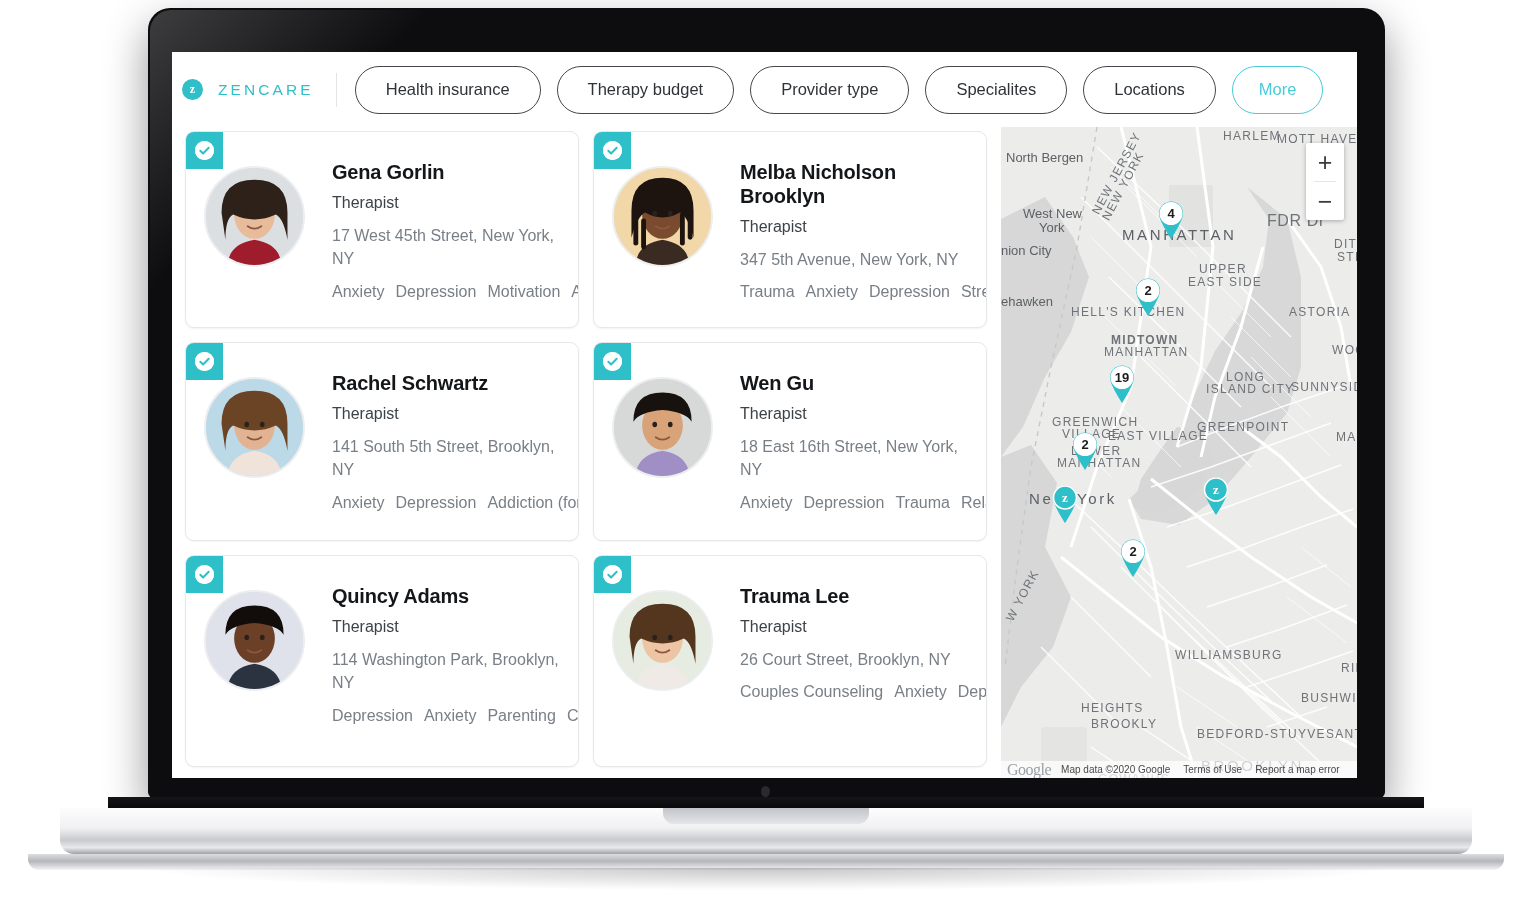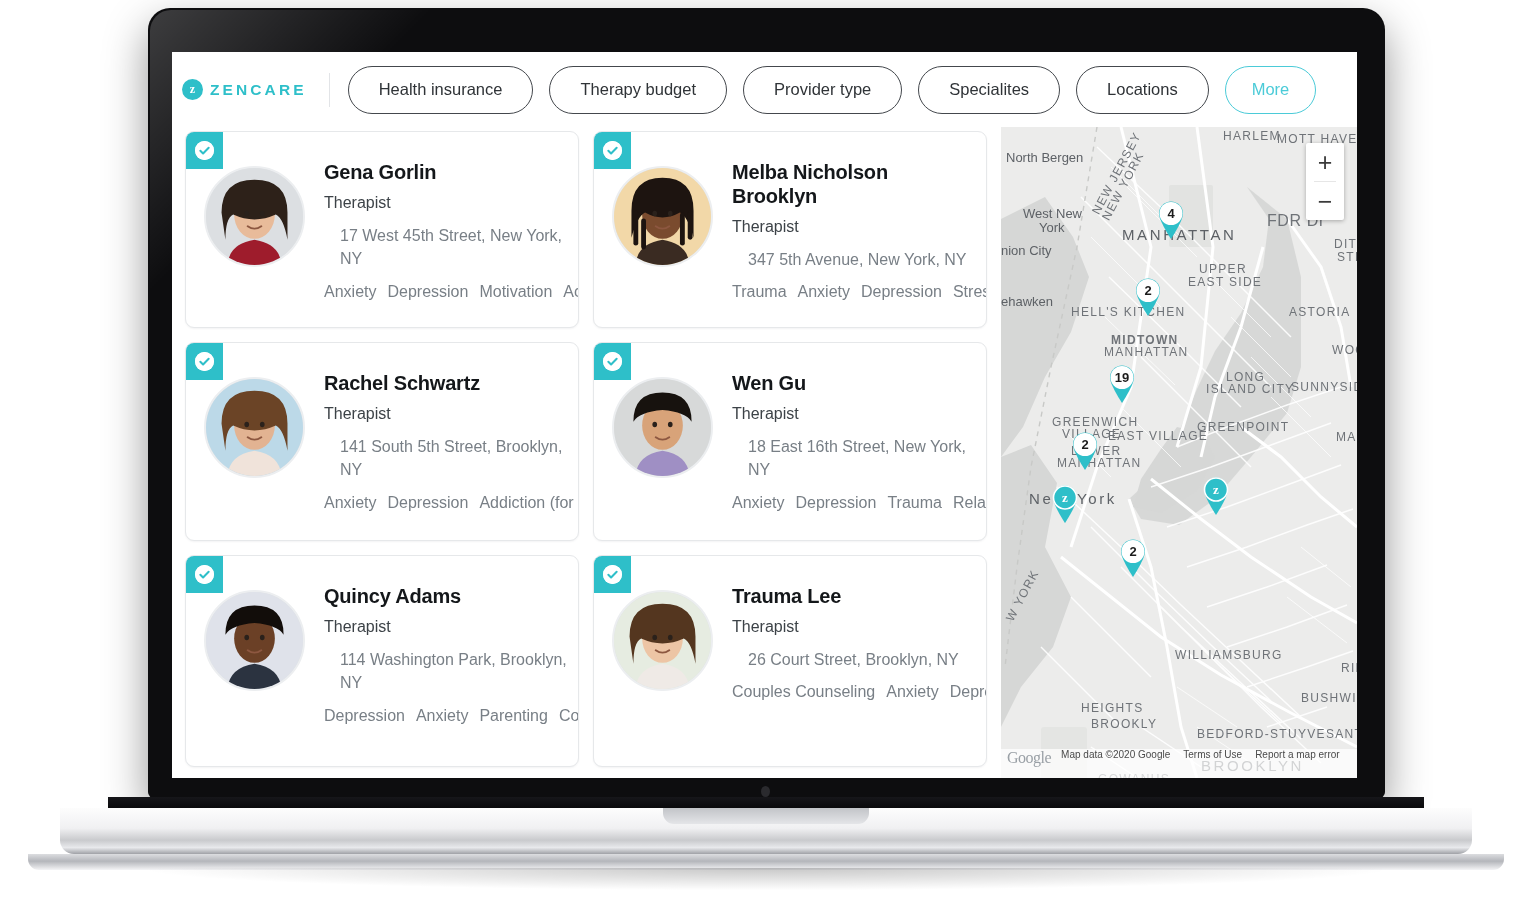--- a/index.html
+++ b/index.html
@@ -79,22 +79,22 @@
   }
   .brand { display: flex; align-items: center; margin-left: 10px; }
   .brand-mark {
     width: 21px; height: 21px; border-radius: 50%;
     background: #2ebfc9;
     color: #fff; font-size: 12px; font-weight: bold;
     display: flex; align-items: center; justify-content: center;
     font-family: "Liberation Serif", serif;
   }
   .brand-text {
-    margin-left: 7px; color: #2ebfc9;
-    font-size: 15.5px; letter-spacing: 3.1px; font-weight: 700;
+    margin-left: 15px; color: #2ebfc9;
+    font-size: 15.5px; letter-spacing: 3.1px; font-weight: 400;
   }
   .brand-divider {
     width: 1px; height: 34px; background: #e2e4e7; margin: 0 18px 0 22px;
   }
   .filters { display: flex; align-items: center; gap: 16px; }
   .chip {
     height: 48px; padding: 0 30px;
     border: 1px solid #44484d; border-radius: 26px;
     background: #fff; color: #2f3337;
     font-size: 16.5px; font-family: "Liberation Sans", sans-serif;
@@ -134,42 +134,41 @@
     width: 37px; height: 37px;
     background: #2ebfc9;
     display: flex; align-items: center; justify-content: center;
   }
   .badge-check {
     width: 19px; height: 19px; border-radius: 50%;
     background: #fff;
     display: flex; align-items: center; justify-content: center;
   }
   .badge-check svg { display: block; }
-  .card-body { display: flex; padding: 22px 16px 0 18px; }
+  .card-body { display: flex; padding: 22px 16px 0 18px; gap: 8px; }
   .avatar {
     width: 101px; height: 101px; min-width: 101px;
     border-radius: 50%;
     border: 2px solid #eceef0;
     margin-top: 12px; margin-right: 19px;
     overflow: hidden;
     background: #dfe2e5;
   }
   .avatar svg { display: block; width: 100%; height: 100%; }
   .info { padding-top: 6px; }
   .p-name {
     font-size: 20px; font-weight: bold; color: #14171a;
     letter-spacing: -.2px; line-height: 1.2;
   }
   .p-role {
     font-size: 16px; color: #3c4247; margin-top: 9px; line-height: 1.2;
   }
   .p-addr {
     font-size: 16px; color: #787f86; margin-top: 12px; line-height: 1.45;
     max-width: 238px;
-    margin-left: 16px;
   }
   .p-specs {
     font-size: 16px; color: #787f86; margin-top: 12px; line-height: 1.18;
     max-width: 246px;
   }
   .p-specs span { margin-right: 11px; white-space: nowrap; }
 
   
   #map {
     position: relative;
@@ -199,22 +198,22 @@
     display: flex; align-items: center; justify-content: center;
     font-size: 13px; font-weight: bold; color: #1c1c1c;
   }
   .pin .zmark {
     position: absolute; left: 0; top: 3px; width: 30px; height: 23px;
     display: flex; align-items: center; justify-content: center;
     font-size: 13px; font-weight: bold; color: #ffffff;
     font-family: "Liberation Serif", serif;
   }
   .attrib {
-    position: absolute; left: 0; bottom: 0; width: 356px; height: 29px;
-    display: flex; align-items: flex-start; z-index: 6;
+    position: absolute; left: 0; bottom: 0; width: 356px; height: 17px;
+    display: flex; align-items: center; z-index: 6;
     font-size: 10px; color: #4a4a4a;
     background: rgba(255,255,255,.72);
   }
   .attrib .g {
     font-family: "Liberation Serif", serif; font-size: 16px;
     color: #9aa0a6; margin: 0 10px 0 6px; letter-spacing: -.5px;
   }
   .attrib .item { margin-right: 13px; white-space: nowrap; }
   .maplabel {
     position: absolute; z-index: 3;

